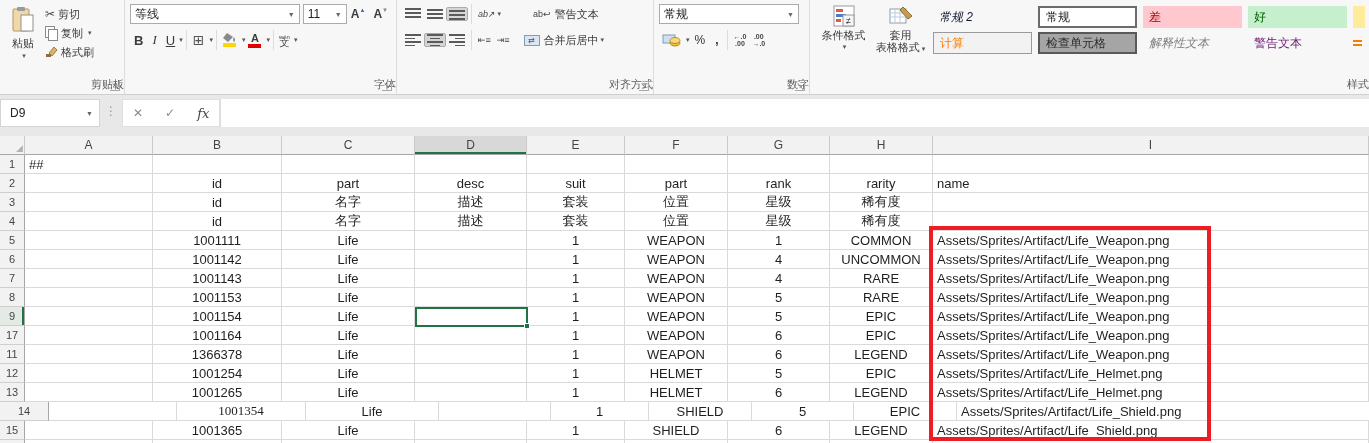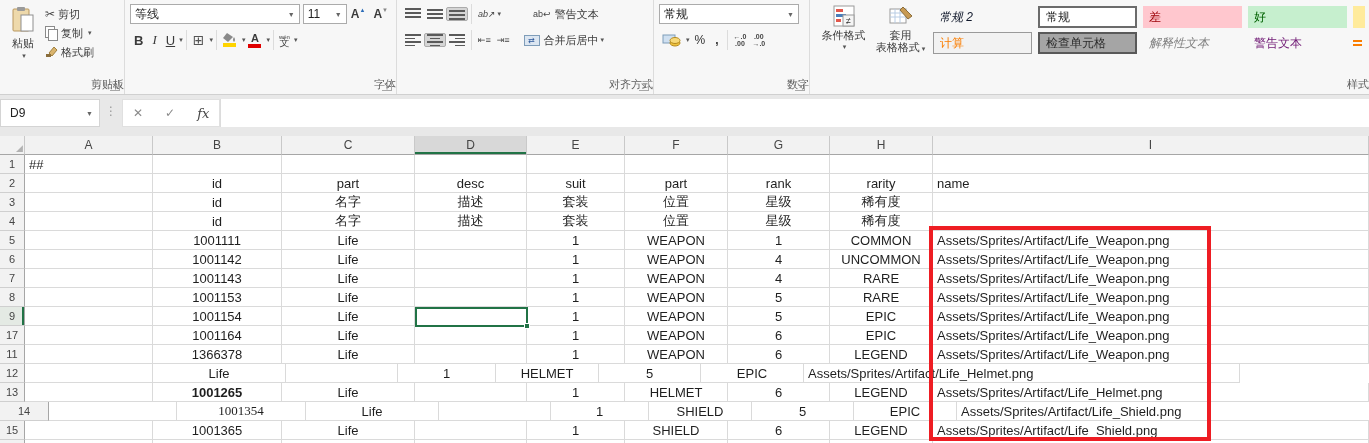--- a/index.html
+++ b/index.html
@@ -512,32 +512,33 @@
         <div class="cell" style="width: 112px;"></div>
         <div class="cell" style="width: 98px;">1</div>
         <div class="cell" style="width: 103px;">WEAPON</div>
         <div class="cell" style="width: 102px;">6</div>
         <div class="cell" style="width: 103px;">LEGEND</div>
         <div class="cell left" style="width: 436px;">Assets/Sprites/Artifact/Life_Weapon.png</div>
       </div>
       <div class="row">
         <div class="rh" style="width: 25px;">12</div>
         <div class="cell left" style="width: 128px;"></div>
+        <div class="cell" style="width: 129px;">1001254</div>
         <div class="cell" style="width: 133px;">Life</div>
         <div class="cell" style="width: 112px;"></div>
         <div class="cell" style="width: 98px;">1</div>
         <div class="cell" style="width: 103px;">HELMET</div>
         <div class="cell" style="width: 102px;">5</div>
         <div class="cell" style="width: 103px;">EPIC</div>
         <div class="cell left" style="width: 436px;">Assets/Sprites/Artifact/Life_Helmet.png</div>
       </div>
       <div class="row">
         <div class="rh" style="width: 25px;">13</div>
         <div class="cell left" style="width: 128px;"></div>
-        <div class="cell" style="width: 129px; font-weight: bold;">1001265</div>
+        <div class="cell" style="width: 129px;">1001265</div>
         <div class="cell" style="width: 133px;">Life</div>
         <div class="cell" style="width: 112px;"></div>
         <div class="cell" style="width: 98px;">1</div>
         <div class="cell" style="width: 103px;">HELMET</div>
         <div class="cell" style="width: 102px;">6</div>
         <div class="cell" style="width: 103px;">LEGEND</div>
         <div class="cell left" style="width: 436px;">Assets/Sprites/Artifact/Life_Helmet.png</div>
       </div>
       <div class="row">
         <div class="rh" style="width: 49px;">14</div>

